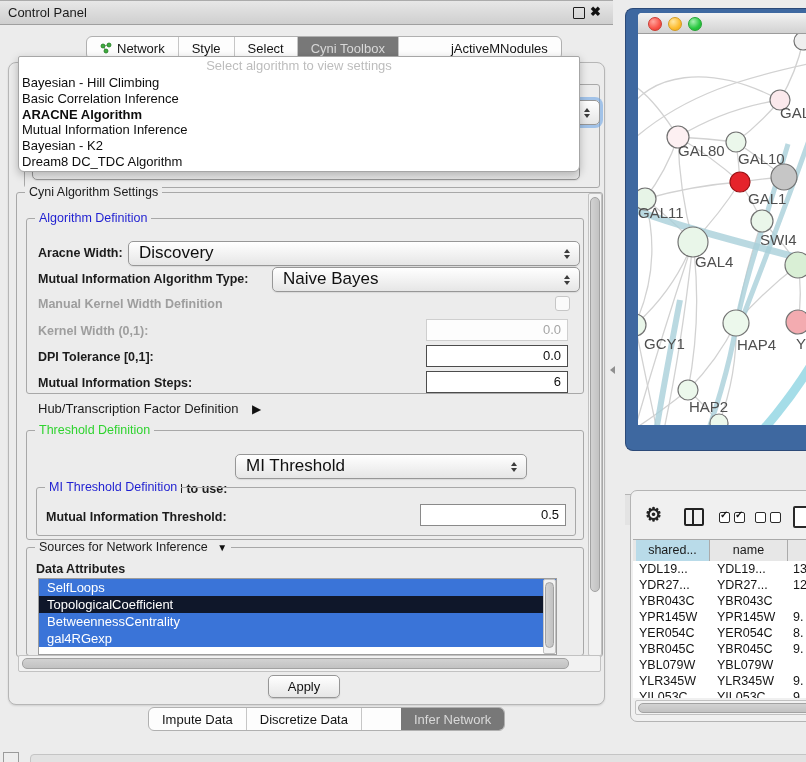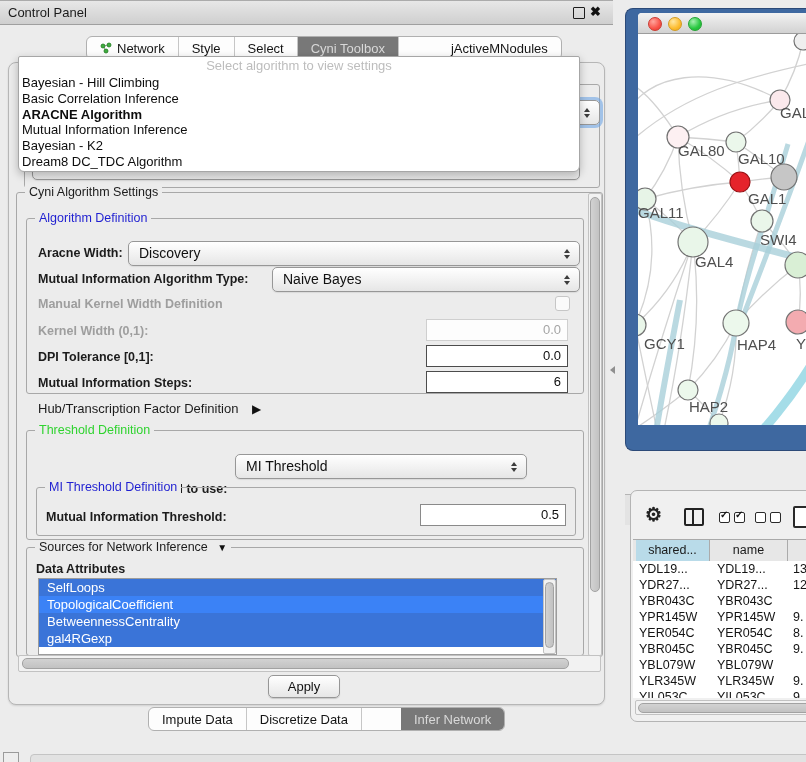--- a/index.html
+++ b/index.html
@@ -23,21 +23,21 @@
   .content-box{position:absolute;left:8px;top:62px;width:595px;height:641px;background:#ececec;
     border:1px solid #b6b6b6;border-radius:8px;box-shadow:0 1px 2px rgba(0,0,0,.12);}
   .grp{position:absolute;border:1px solid #a8a8a8;border-radius:3px;}
   .gt{position:absolute;top:-8px;left:8px;background:#ececec;padding:0 4px;font-size:12.5px;white-space:nowrap;color:#1c1c1c;}
   .gt.blue{color:#1f1fd1;}
   .gt.green{color:#2fd32f;}
   .lbl{position:absolute;font-size:12.5px;font-weight:bold;color:#1c1c1c;white-space:nowrap;}
   .lbl.dis{color:#9e9e9e;}
   .lbl.plain{font-weight:normal;font-size:13px;}
   .combo{position:absolute;border:1px solid #979797;border-radius:5px;background:linear-gradient(#ffffff,#e6e6e6);
-    font-size:14px;color:#101010;box-shadow:0 1px 1px rgba(0,0,0,.08);}
+    font-size:17px;color:#101010;box-shadow:0 1px 1px rgba(0,0,0,.08);}
   .combo .cval{position:absolute;left:10px;top:0;line-height:22px;white-space:nowrap;}
   .arrows{position:absolute;right:8px;top:50%;margin-top:-5px;width:8px;height:10px;}
   .arrows:before{content:"";position:absolute;left:1px;top:0;border-left:3.5px solid transparent;
     border-right:3.5px solid transparent;border-bottom:4px solid #3c3c3c;}
   .arrows:after{content:"";position:absolute;left:1px;bottom:0;border-left:3.5px solid transparent;
     border-right:3.5px solid transparent;border-top:4px solid #3c3c3c;}
   .field{position:absolute;background:#fff;border:1px solid #4c4c4c;font-size:13px;color:#0d0d0d;
     text-align:right;padding:0 6px;line-height:19px;}
   .field.dis{border:1px solid #cfcfcf;color:#a4a4a4;background:#fdfdfd;}
   .checkbox{position:absolute;width:13px;height:13px;border:1px solid #c6c6c6;border-radius:3px;background:#fafafa;}
@@ -195,21 +195,21 @@
 
   <div class="grp" style="left:26px;top:547px;width:556px;height:107px;">
     <span class="gt">
       <span>Sources for Network Inference</span>
       <span class="tri-down">▼</span>
     </span>
   </div>
   <span class="lbl" style="left:36px;top:562px;">Data Attributes</span>
   <div id="attr-list">
       <div class="attr-item" style="background: rgb(58, 116, 216);">SelfLoops</div>
-      <div class="attr-item" style="background: #3b82f6;">TopologicalCoefficient</div>
+      <div class="attr-item" style="background: #0f172a;">TopologicalCoefficient</div>
       <div class="attr-item" style="background: rgb(58, 116, 216);">BetweennessCentrality</div>
       <div class="attr-item" style="background: rgb(58, 116, 216);">gal4RGexp</div>
     </div>
   <div class="sb" style="left:543px;top:579px;width:11px;height:73px;">
     <div class="thumb" style="left:1px;top:2px;width:7px;height:64px;"></div>
   </div>
 
   <div class="sb" style="left:588px;top:193px;width:12px;height:461px;">
     <div class="thumb" style="left:1px;top:3px;width:8px;height:393px;"></div>
   </div>

